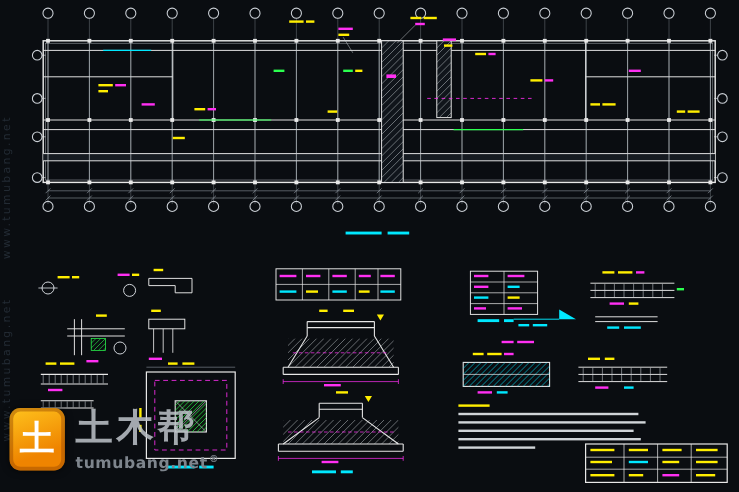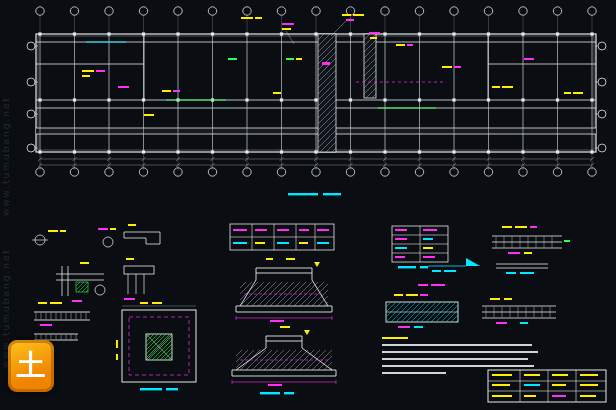--- a/index.html
+++ b/index.html
@@ -646,14 +646,20 @@
       </g>
     </svg>
 
   <div class="side-wm a">www.tumubang.net</div>
   <div class="side-wm b">www.tumubang.net</div>
 
   <div class="logo-wrap">
     <div class="logo-badge">
       <span>土</span>
     </div>
+    <div class="logo-texts">
+      <div class="logo-brand">土木帮</div>
+      <div class="logo-domain">
+        <span>tumubang.net</span><span class="reg">®</span>
+      </div>
+    </div>
   </div>
 </div>
 
 </body></html>

